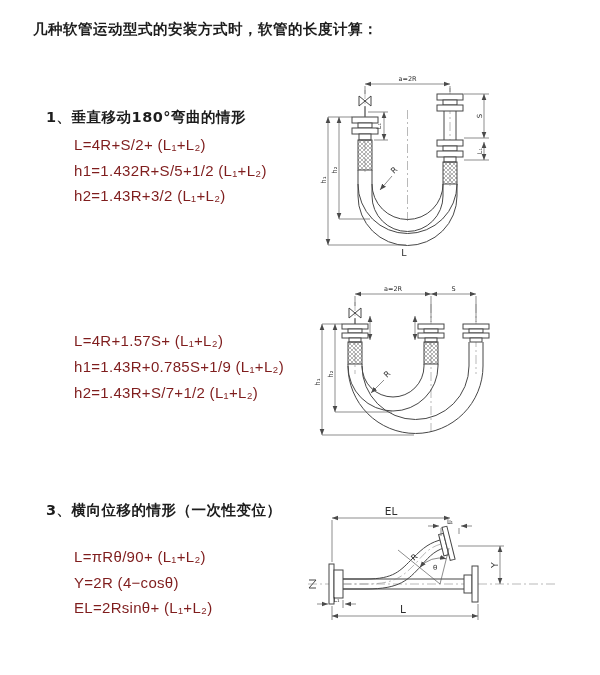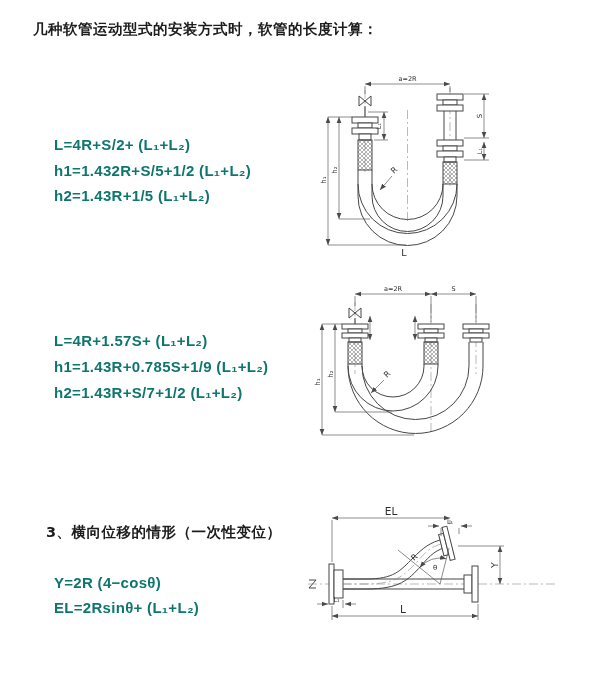--- a/index.html
+++ b/index.html
@@ -1,49 +1,51 @@
 <!DOCTYPE html>
 <html><head>
 <meta charset="utf-8">
 <style>
   html,body{margin:0;padding:0;background:#ffffff;}
   .page{position:relative;width:600px;height:675px;background:#ffffff;
         font-family:"DejaVu Sans",sans-serif;color:#1d1d1d;overflow:hidden;}
   .title{position:absolute;left:33px;top:20px;font-size:14.5px;font-weight:600;letter-spacing:.5px;}
   .sec-heading{position:absolute;left:46px;font-size:14.5px;font-weight:600;letter-spacing:.5px;}
-  .formula{position:absolute;left:54px;font-size:15px;letter-spacing:.3px;
-           font-family:"Liberation Sans","DejaVu Sans",sans-serif;color:#0f766e;font-weight:bold;}
+  .formula{position:absolute;left:74px;font-size:15px;letter-spacing:.3px;
+           font-family:"Liberation Sans","DejaVu Sans",sans-serif;color:#7f1d1d;}
   .diagram{position:absolute;}
   
   .ln{stroke:#474747;stroke-width:1;fill:none;}
   .fw{stroke:#474747;stroke-width:1;fill:#ffffff;}
   .braid1{stroke:#474747;stroke-width:1;fill:url(#p1);}
   .braid2{stroke:#474747;stroke-width:1;fill:url(#p2);}
   .dim{stroke:#5c5c5c;stroke-width:.7;fill:none;}
   .cl{stroke:#8a8a8a;stroke-width:.6;fill:none;stroke-dasharray:9 3 2 3;}
   text{fill:#2e2e2e;font-family:"DejaVu Sans",sans-serif;}
   .t6{font-size:6.5px;} .t7{font-size:7px;} .t8{font-size:8px;}
   .t9{font-size:9.5px;} .t10{font-size:10.5px;}
 </style>
 </head>
 <body>
 
 <div class="page">
 
   <div class="title">几种软管运动型式的安装方式时，软管的长度计算：</div>
 
+  <div class="sec-heading" style="top:108px">1、垂直移动180°弯曲的情形</div>
   <div class="formula" style="top:136px">L=4R+S/2+ (L₁+L₂)</div>
   <div class="formula" style="top:162px">h1=1.432R+S/5+1/2 (L₁+L₂)</div>
-  <div class="formula" style="top:187px">h2=1.43R+1/5 (L₁+L₂)</div>
+  <div class="formula" style="top:187px">h2=1.43R+3/2 (L₁+L₂)</div>
 
   <div class="formula" style="top:332px">L=4R+1.57S+ (L₁+L₂)</div>
   <div class="formula" style="top:358px">h1=1.43R+0.785S+1/9 (L₁+L₂)</div>
   <div class="formula" style="top:384px">h2=1.43R+S/7+1/2 (L₁+L₂)</div>
 
-  <div class="sec-heading" style="top:523px">3、横向位移的情形（一次性变位）</div>
+  <div class="sec-heading" style="top:501px">3、横向位移的情形（一次性变位）</div>
+  <div class="formula" style="top:548px">L=πRθ/90+ (L₁+L₂)</div>
   <div class="formula" style="top:574px">Y=2R (4−cosθ)</div>
   <div class="formula" style="top:599px">EL=2Rsinθ+ (L₁+L₂)</div>
 
   <svg class="diagram" style="left:308px;top:70px" width="290" height="190" viewBox="0 0 290 190">
     <defs>
       <pattern id="p1" width="4" height="4" patternUnits="userSpaceOnUse">
         <path d="M0,0 L4,4 M0,4 L4,0" stroke="#6a6a6a" stroke-width="0.5"></path>
       </pattern>
       <marker id="m1" viewBox="0 0 10 10" refX="9" refY="5" markerWidth="10" markerHeight="10" orient="auto-start-reverse">
         <path d="M0,1.5 L9,5 L0,8.5 z" fill="#4a4a4a"></path>

